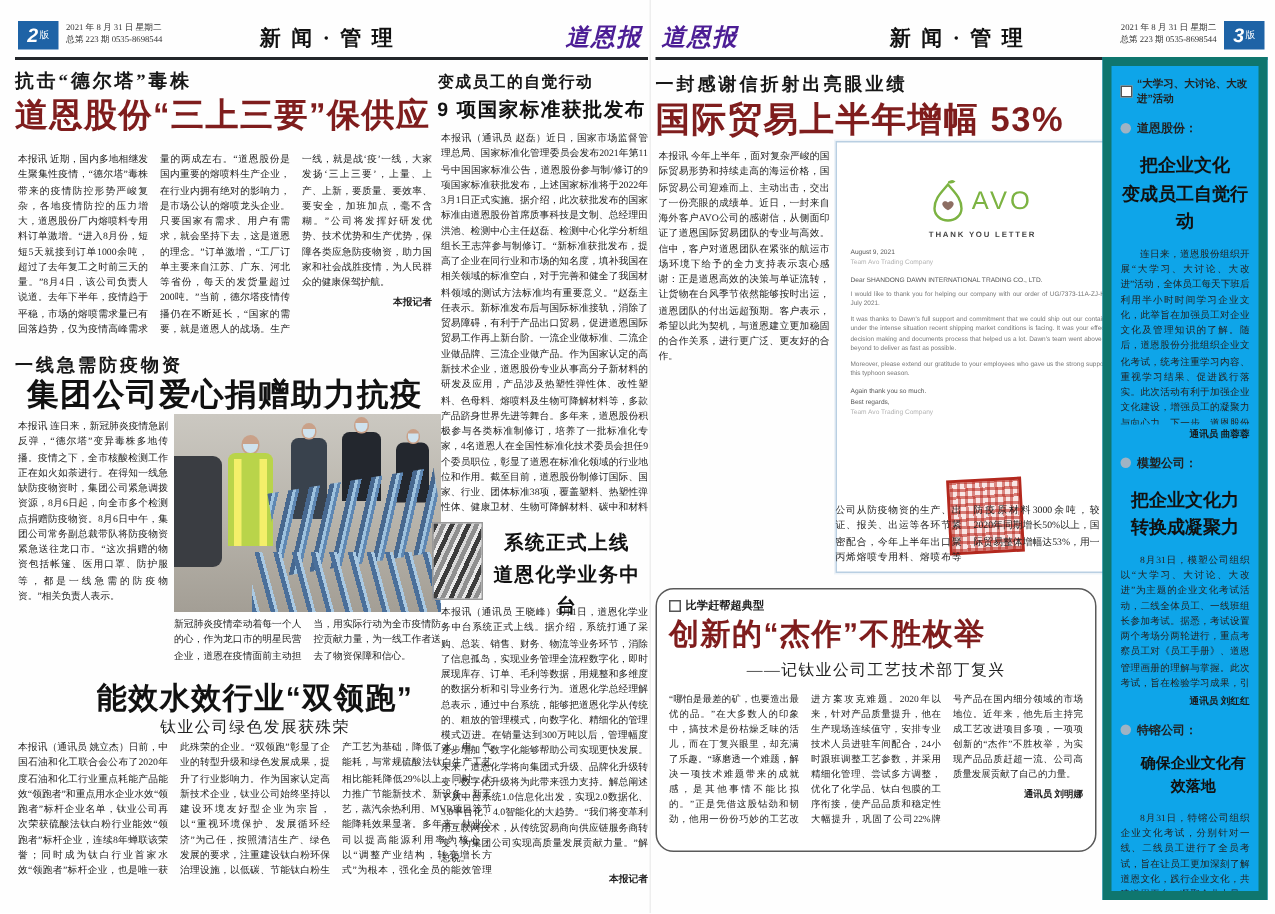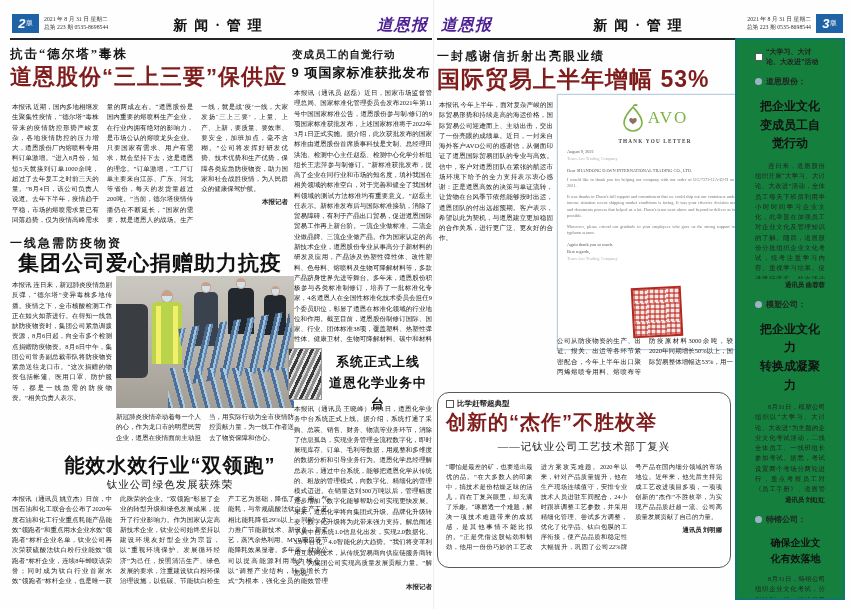--- a/index.html
+++ b/index.html
@@ -49,21 +49,21 @@
   .photo .vest:before{content:"";position:absolute;left:4px;top:4px;bottom:0;width:5px;background:#f4ef6a;}
   .photo .vest:after{content:"";position:absolute;right:4px;top:4px;bottom:0;width:5px;background:#f4ef6a;}
   .photo .pipes{position:absolute;background:repeating-linear-gradient(112deg,#47688f 0 3px,#9ec2de 3px 5px,#5e87b3 5px 7px,rgba(255,255,255,0) 7px 13px);}
   .photo .pipes2{position:absolute;background:repeating-linear-gradient(75deg,#4a6f9a 0 3px,#aac9e2 3px 5px,rgba(255,255,255,0) 5px 12px);}
 
   
   .chem-photo{position:absolute;background:repeating-linear-gradient(115deg,#3c3c3c 0 3px,#d9d9d9 3px 5px,#8f8f8f 5px 8px,#eaeaea 8px 10px);border:1px solid #999;}
 
   
   .letter{position:absolute;background:#ffffff;border:1px solid #b9cfe2;box-shadow:0 0 0 1px #eef3f8;
-          font-family:Liberation Serif, serif;color:#666;padding:8px 9px;overflow:hidden;}
+          font-family:Liberation Sans, sans-serif;color:#666;padding:24px 9px;overflow:hidden;}
   .letter .logo-row{text-align:center;}
   .letter .logo-row svg{vertical-align:middle;}
   .letter .logo-text{font-size:17px;letter-spacing:2px;color:#7cb342;font-weight:normal;vertical-align:middle;}
   .letter .title{text-align:center;font-size:5.2px;font-weight:bold;letter-spacing:1.2px;color:#444;margin-top:5px;}
   .letter .line{font-size:4.4px;margin-top:5px;color:#555;}
   .letter .redacted{color:#b3b3b3;filter:blur(0.4px);margin-top:2px;}
   .letter .para{font-size:4.3px;line-height:1.5;margin-top:4px;text-align:justify;color:#777;}
   .letter .sal{margin-top:7px;}
   .seal{position:absolute;left:74px;bottom:12px;width:46px;height:46px;transform:rotate(-3deg);
         border:2px solid #b3281e;
@@ -73,21 +73,21 @@
           rgba(205,50,40,.12);}
 
   
   .boxed{position:absolute;border:1px solid #5a5a5a;background:#fff;}
   .tag-row{display:flex;align-items:center;gap:3px;font-size:7.5px;font-weight:bold;color:#222;
            font-family:"Liberation Sans",sans-serif;}
   .sq-icon{width:6px;height:6px;border:1px solid #555;background:#fff;flex:none;}
   .dot-icon{width:7px;height:7px;border-radius:50%;background:#9fb3c4;flex:none;}
 
   
-  .sidebar{position:absolute;border:2px solid #0f766e;background:#15803d;padding:7px 18px;overflow:hidden;}
+  .sidebar{position:absolute;border:6px solid #0f766e;background:#0ea5e9;padding:7px 6px;overflow:hidden;}
   .sb-org{display:flex;align-items:center;gap:4px;font-size:8px;font-weight:bold;color:#222;
           font-family:"Liberation Sans",sans-serif;margin-top:9px;}
   .sb-head{text-align:center;font-family:"Liberation Sans","DejaVu Sans",sans-serif;font-weight:bold;
            color:#111;line-height:1.55;margin-top:10px;}
   .sb-body{font-size:6.4px;line-height:1.6;text-align:justify;color:#222;margin-top:8px;text-indent:13px;}
   .sb-byline{text-align:right;font-size:6.4px;font-weight:bold;margin-top:2px;}
 </style>
 </head>
 <body>
 

